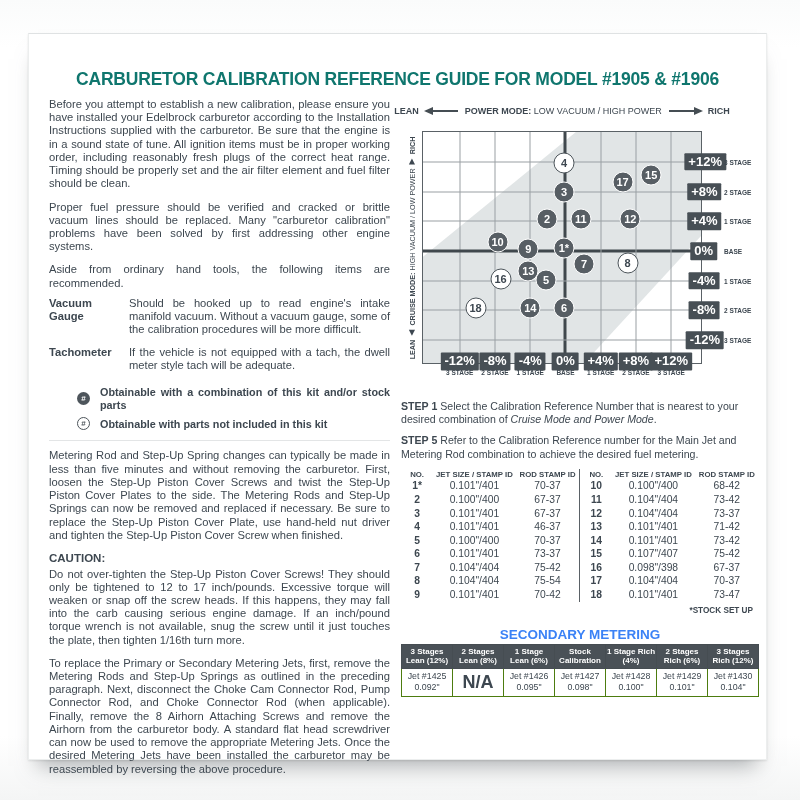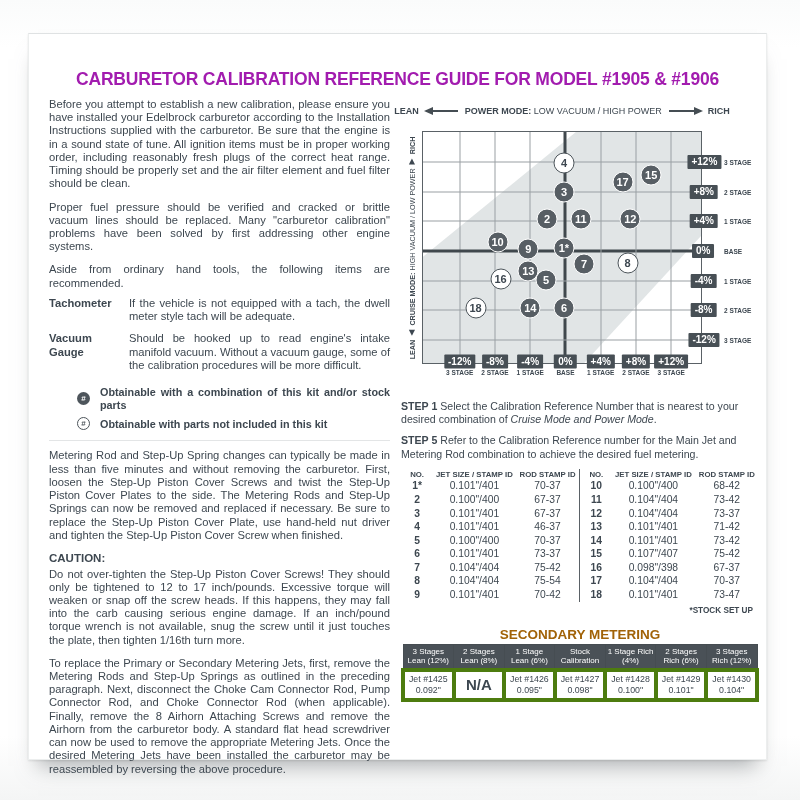--- a/index.html
+++ b/index.html
@@ -2,21 +2,21 @@
 <html><head>
 <meta charset="utf-8">
 <style>
   html,body{margin:0;padding:0;background:#fdfdfd;width:800px;height:800px;overflow:hidden;}
   *{box-sizing:border-box;}
   body{font-family:"Liberation Sans","DejaVu Sans",sans-serif;color:#3d4750;}
   .stage-wrap{position:relative;width:800px;height:800px;background:linear-gradient(180deg,#fafbfb 0%,#ffffff 6%,#ffffff 92%,#f4f5f5 100%);}
   .card{position:absolute;left:28px;top:33px;width:739px;height:727px;background:#fff;
         border:1px solid #eceeee;border-top:1px solid #dfe2e3;
         box-shadow:0 1px 2px rgba(0,0,0,.10),0 16px 20px -10px rgba(110,115,118,.55);}
-  .title{margin-top:35px;text-align:center;font-weight:bold;font-size:17.5px;letter-spacing:-.2px;color:#a21caf;}
+  .title{margin-top:35px;text-align:center;font-weight:bold;font-size:17.5px;letter-spacing:-.2px;color:#0f766e;}
 
   
   .left-col{position:absolute;left:20px;top:64px;width:341px;font-size:11.2px;line-height:1.18;text-align:justify;}
   .left-col p{margin:0 0 10px 0;}
   .sec-head{text-align:center;font-weight:bold;font-size:11.5px;margin:2px 0 2px 0;}
   .kv{display:flex;margin:0 0 9px 0;}
   .kv .k{width:80px;font-weight:bold;flex:none;}
   .kv .v{flex:1;}
   .legend{margin:14px 0 0 28px;}
   .legend-row{display:flex;align-items:center;margin-bottom:6px;font-weight:bold;font-size:10.8px;}
@@ -42,21 +42,21 @@
   .gl{position:absolute;background:#99a0a4;}
   .gl.v{top:0;bottom:0;width:1px;transform:translateX(-.5px);}
   .gl.h{left:0;right:0;height:1px;transform:translateY(-.5px);}
   .gl.bold{background:#40484d;}
   .gl.v.bold{width:3px;transform:translateX(-1.5px);}
   .gl.h.bold{height:3px;transform:translateY(-1.5px);}
   .dot{position:absolute;width:21px;height:21px;border-radius:50%;display:flex;align-items:center;justify-content:center;
        font-size:11px;font-weight:bold;transform:translate(-50%,-50%);line-height:1;}
   .dot.filled{background:#575e64;color:#fff;border:1.5px solid #fff;}
   .dot.outline{background:#fff;color:#3d4750;border:1.6px solid #4d555b;}
-  .tick-badge{position:absolute;background:#474f55;color:#fff;font-size:10px;font-weight:bold;padding:1px 4px;border-radius:1px;white-space:nowrap;line-height:1.2;}
+  .tick-badge{position:absolute;background:#474f55;color:#fff;font-size:13px;font-weight:bold;padding:1px 4px;border-radius:1px;white-space:nowrap;line-height:1.2;}
   .tick-stage{position:absolute;font-size:6.5px;font-weight:bold;color:#3d4750;white-space:nowrap;}
   .y-label{position:absolute;left:-106px;top:137px;width:233px;height:14px;display:flex;justify-content:center;align-items:center;gap:4px;
            transform:rotate(-90deg);font-size:7.2px;white-space:nowrap;}
   .y-label .b{font-weight:bold;}
   .tri{font-size:8px;line-height:1;}
 
   
   .steps{margin-top:14px;font-size:10.6px;line-height:1.25;}
   .steps p{margin:8px 0 8px 0;}
   .steps .b{font-weight:bold;}
@@ -64,48 +64,48 @@
   
   .pt-title{text-align:center;font-weight:bold;font-size:13.5px;margin:6px 0 3px 0;color:#3a444d;}
   table.pt{width:100%;border-collapse:collapse;font-size:10.3px;}
   table.pt th{font-size:7.8px;font-weight:bold;padding:1px 2px;text-align:center;white-space:nowrap;}
   table.pt td{padding:.5px 2px;text-align:center;line-height:1.22;}
   table.pt .no{font-weight:bold;}
   table.pt .mid{border-left:1.5px solid #5a6166;}
   .footnote{text-align:right;font-size:8.2px;font-weight:bold;margin:4px 6px 0 0;}
 
   
-  .sm-title{text-align:center;font-weight:bold;font-size:13.5px;margin:12px 0 2px 0;color:#a16207;}
+  .sm-title{text-align:center;font-weight:bold;font-size:13.5px;margin:12px 0 2px 0;color:#3b82f6;}
   .sm-caption{text-align:center;font-size:10.4px;line-height:1.25;margin:0 4px 6px 4px;}
   table.sec{width:100%;border-collapse:collapse;border:1.5px solid #464d52;table-layout:fixed;}
-  table.sec th{background:#4a5157;color:#fff;font-size:8px;font-weight:normal;line-height:1.2;padding:2px 1px;border:1px solid #464d52;text-align:center;}
-  table.sec td{border:4px solid #4d7c0f;text-align:center;padding:2px 1px;font-size:8.8px;line-height:1.25;}
-  table.sec .na{font-weight:bold;font-size:15px;}
+  table.sec th{background:#4a5157;color:#fff;font-size:8px;font-weight:bold;line-height:1.2;padding:2px 1px;border:1px solid #464d52;text-align:center;}
+  table.sec td{border:1px solid #4d7c0f;text-align:center;padding:2px 1px;font-size:8.8px;line-height:1.25;}
+  table.sec .na{font-weight:bold;font-size:18px;}
 </style>
 </head>
 <body>
 
 <div class="stage-wrap">
   <div class="card">
 
     <div class="title">CARBURETOR CALIBRATION REFERENCE GUIDE FOR MODEL #1905 &amp; #1906</div>
 
     <div class="left-col">
       <p>Before you attempt to establish a new calibration, please ensure you have installed your Edelbrock carburetor according to the Installation Instructions supplied with the carburetor. Be sure that the engine is in a sound state of tune. All ignition items must be in proper working order, including reasonably fresh plugs of the correct heat range. Timing should be properly set and the air filter element and fuel filter should be clean.</p>
       <p>Proper fuel pressure should be verified and cracked or brittle vacuum lines should be replaced. Many "carburetor calibration" problems have been solved by first addressing other engine systems.</p>
 
       <p style="margin-bottom:7px;">Aside from ordinary hand tools, the following items are recommended.</p>
 
       <div class="kv">
+        <span class="k">Vacuum Gauge</span>
+        <span class="v">Should be hooked up to read engine's intake manifold vacuum. Without a vacuum gauge, some of the calibration procedures will be more difficult.</span>
+      </div>
+      <div class="kv">
         <span class="k">Tachometer</span>
         <span class="v">If the vehicle is not equipped with a tach, the dwell meter style tach will be adequate.</span>
-      </div>
-      <div class="kv">
-        <span class="k">Vacuum Gauge</span>
-        <span class="v">Should be hooked up to read engine's intake manifold vacuum. Without a vacuum gauge, some of the calibration procedures will be more difficult.</span>
       </div>
 
       <div class="legend">
         <div class="legend-row">
           <span class="sym filled">#</span>
           <span>Obtainable with a combination of this kit and/or stock parts</span>
         </div>
         <div class="legend-row">
           <span class="sym outline">#</span>
           <span>Obtainable with parts not included in this kit</span>

